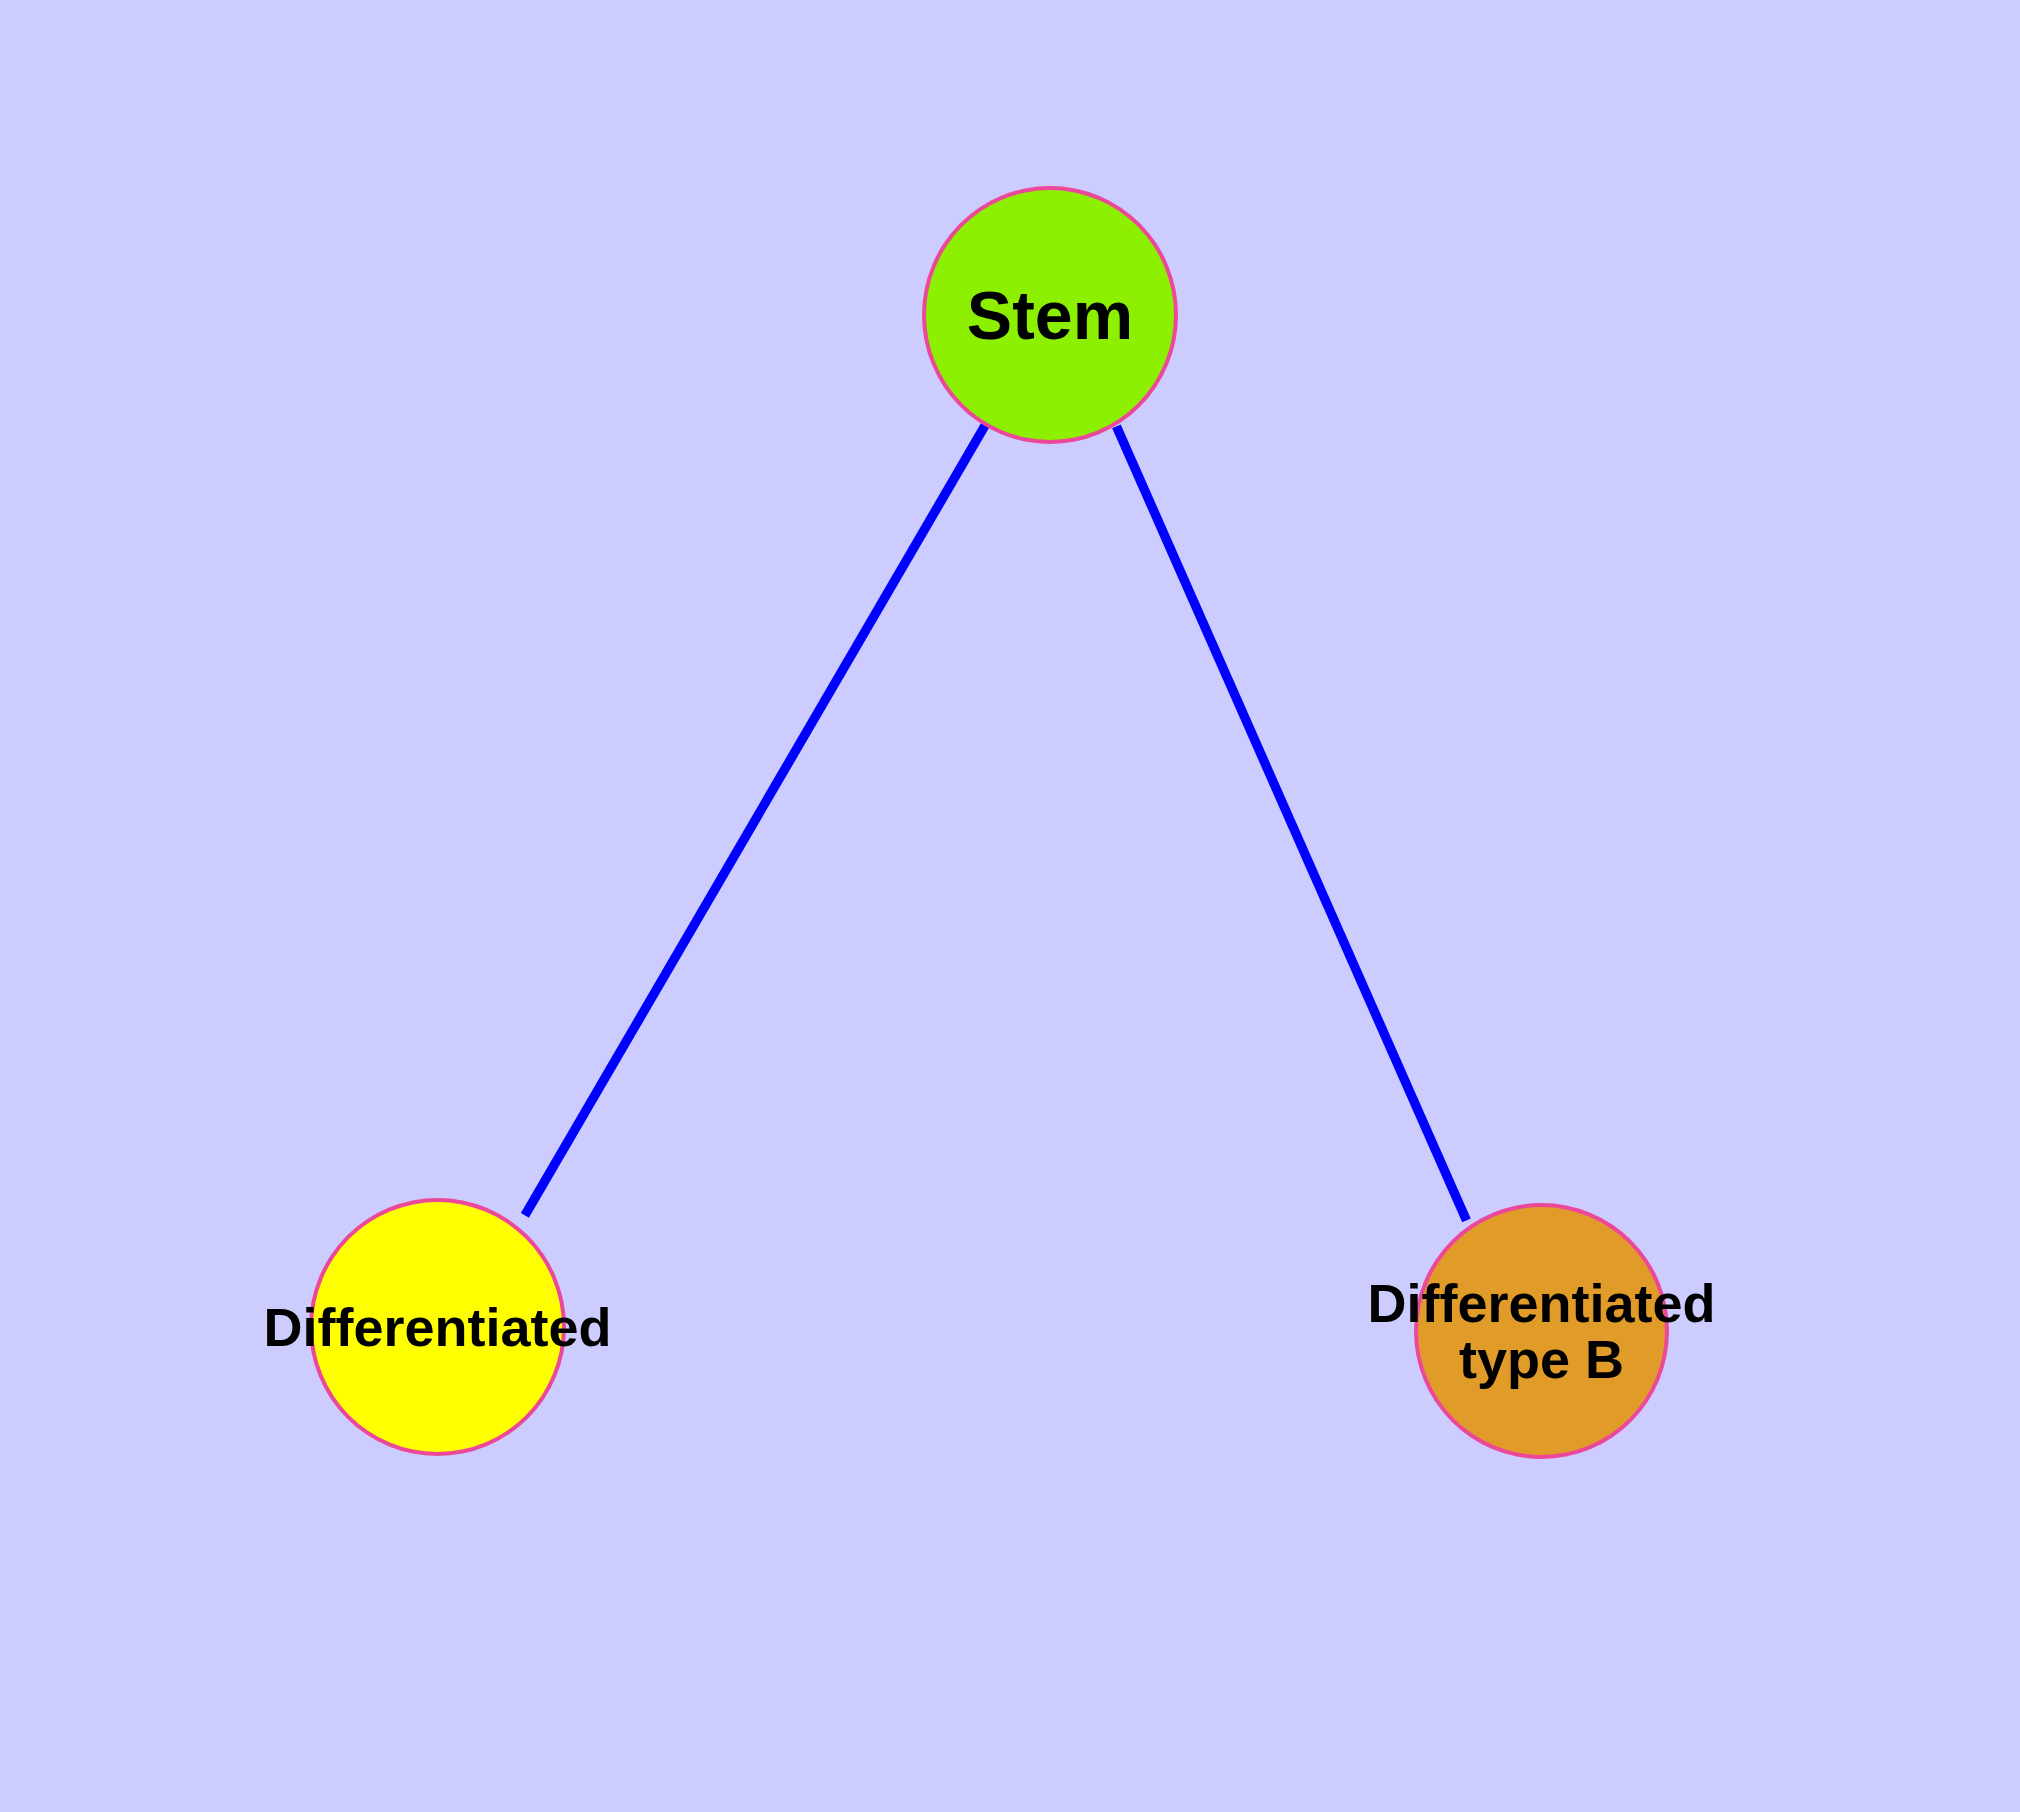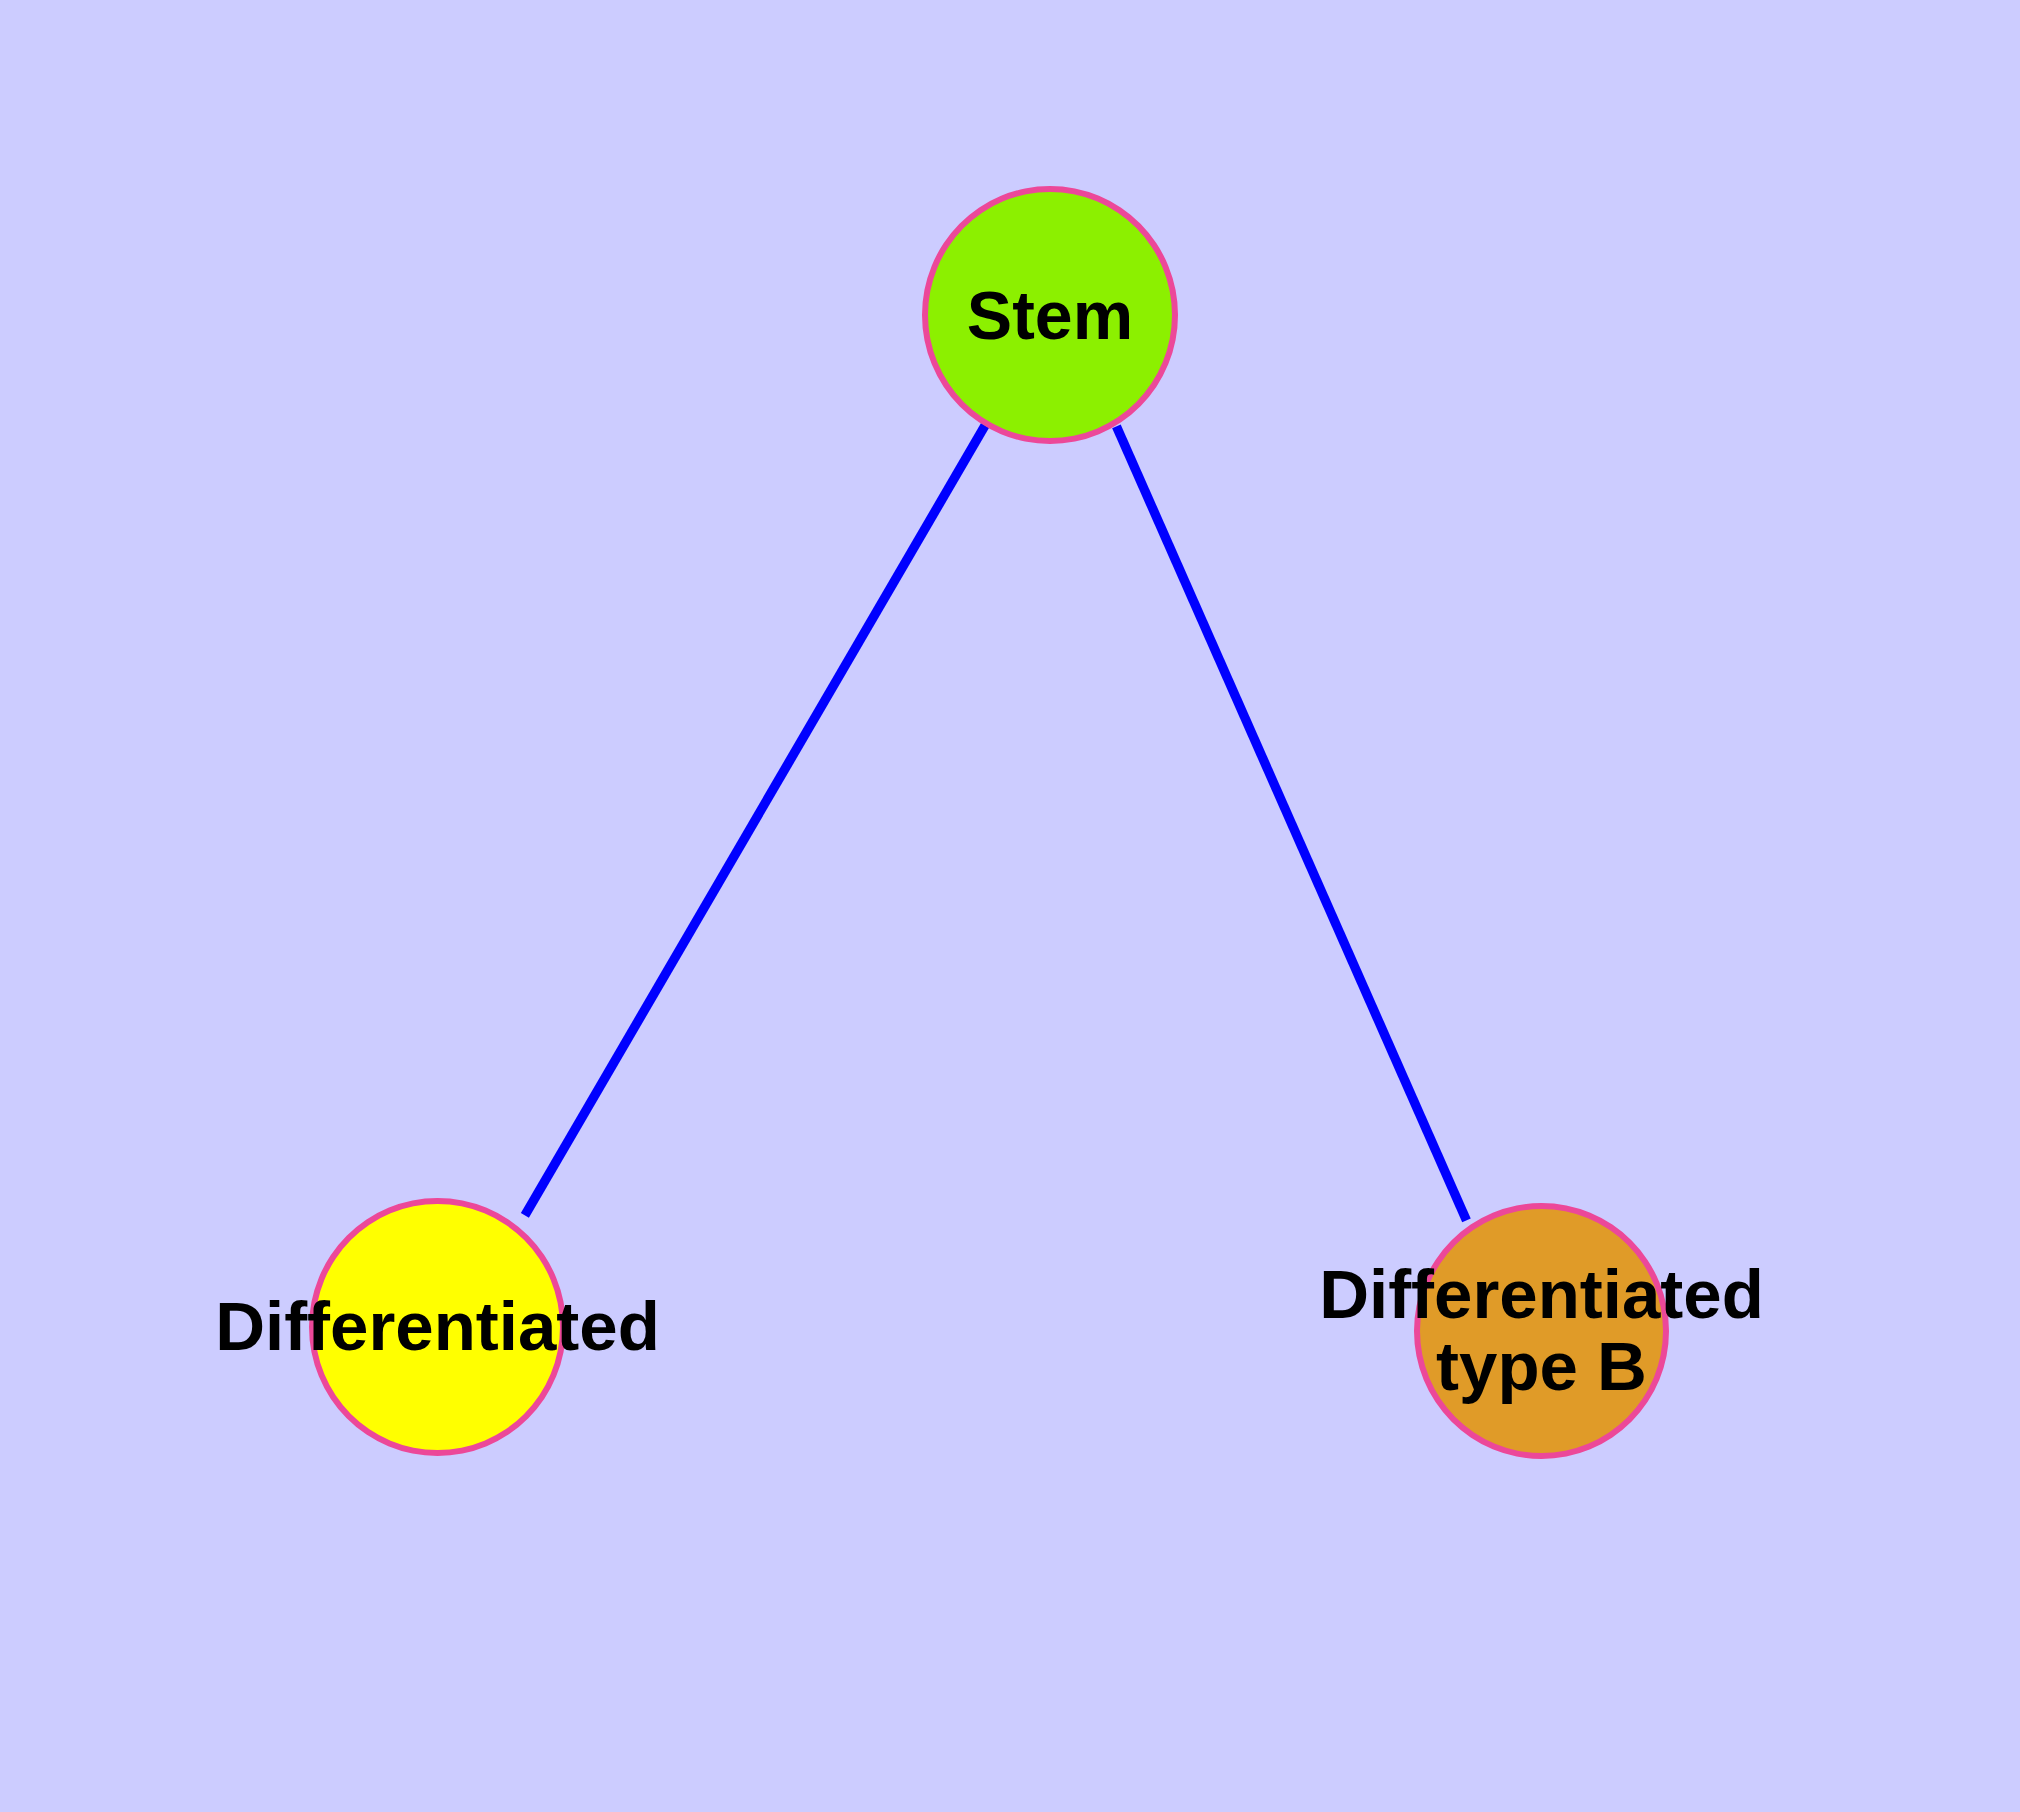--- a/index.html
+++ b/index.html
@@ -27,21 +27,21 @@
     width: 2021px;
     height: 1812px;
   }
   .node {
     position: absolute;
     display: flex;
     align-items: center;
     justify-content: center;
     box-sizing: border-box;
     border-radius: 50%;
-    border: 6px solid #ec4899;
+    border: 4px solid #ec4899;
   }
   .node-label {
     position: absolute;
     left: 50%;
     top: 50%;
     transform: translate(-50%, -50%);
     white-space: nowrap;
     text-align: center;
     color: #000000;
     font-weight: bold;
@@ -67,21 +67,21 @@
   }
   #node-diff-b {
     left: 1414px;
     top: 1203px;
     width: 255px;
     height: 256px;
     background: #e09b28;
   }
   #node-diff-a .node-label,
   #node-diff-b .node-label {
-    font-size: 69px;
+    font-size: 54px;
   }
 </style>
 </head>
 <body>
 
 <div id="graph-canvas">
 
   <svg id="edge-layer" viewBox="0 0 2384 2138">
     <line x1="1162" y1="502" x2="619" y2="1434" stroke="#0000ff" stroke-width="11"></line>
     <line x1="1317" y1="503" x2="1730" y2="1440" stroke="#0000ff" stroke-width="11"></line>

